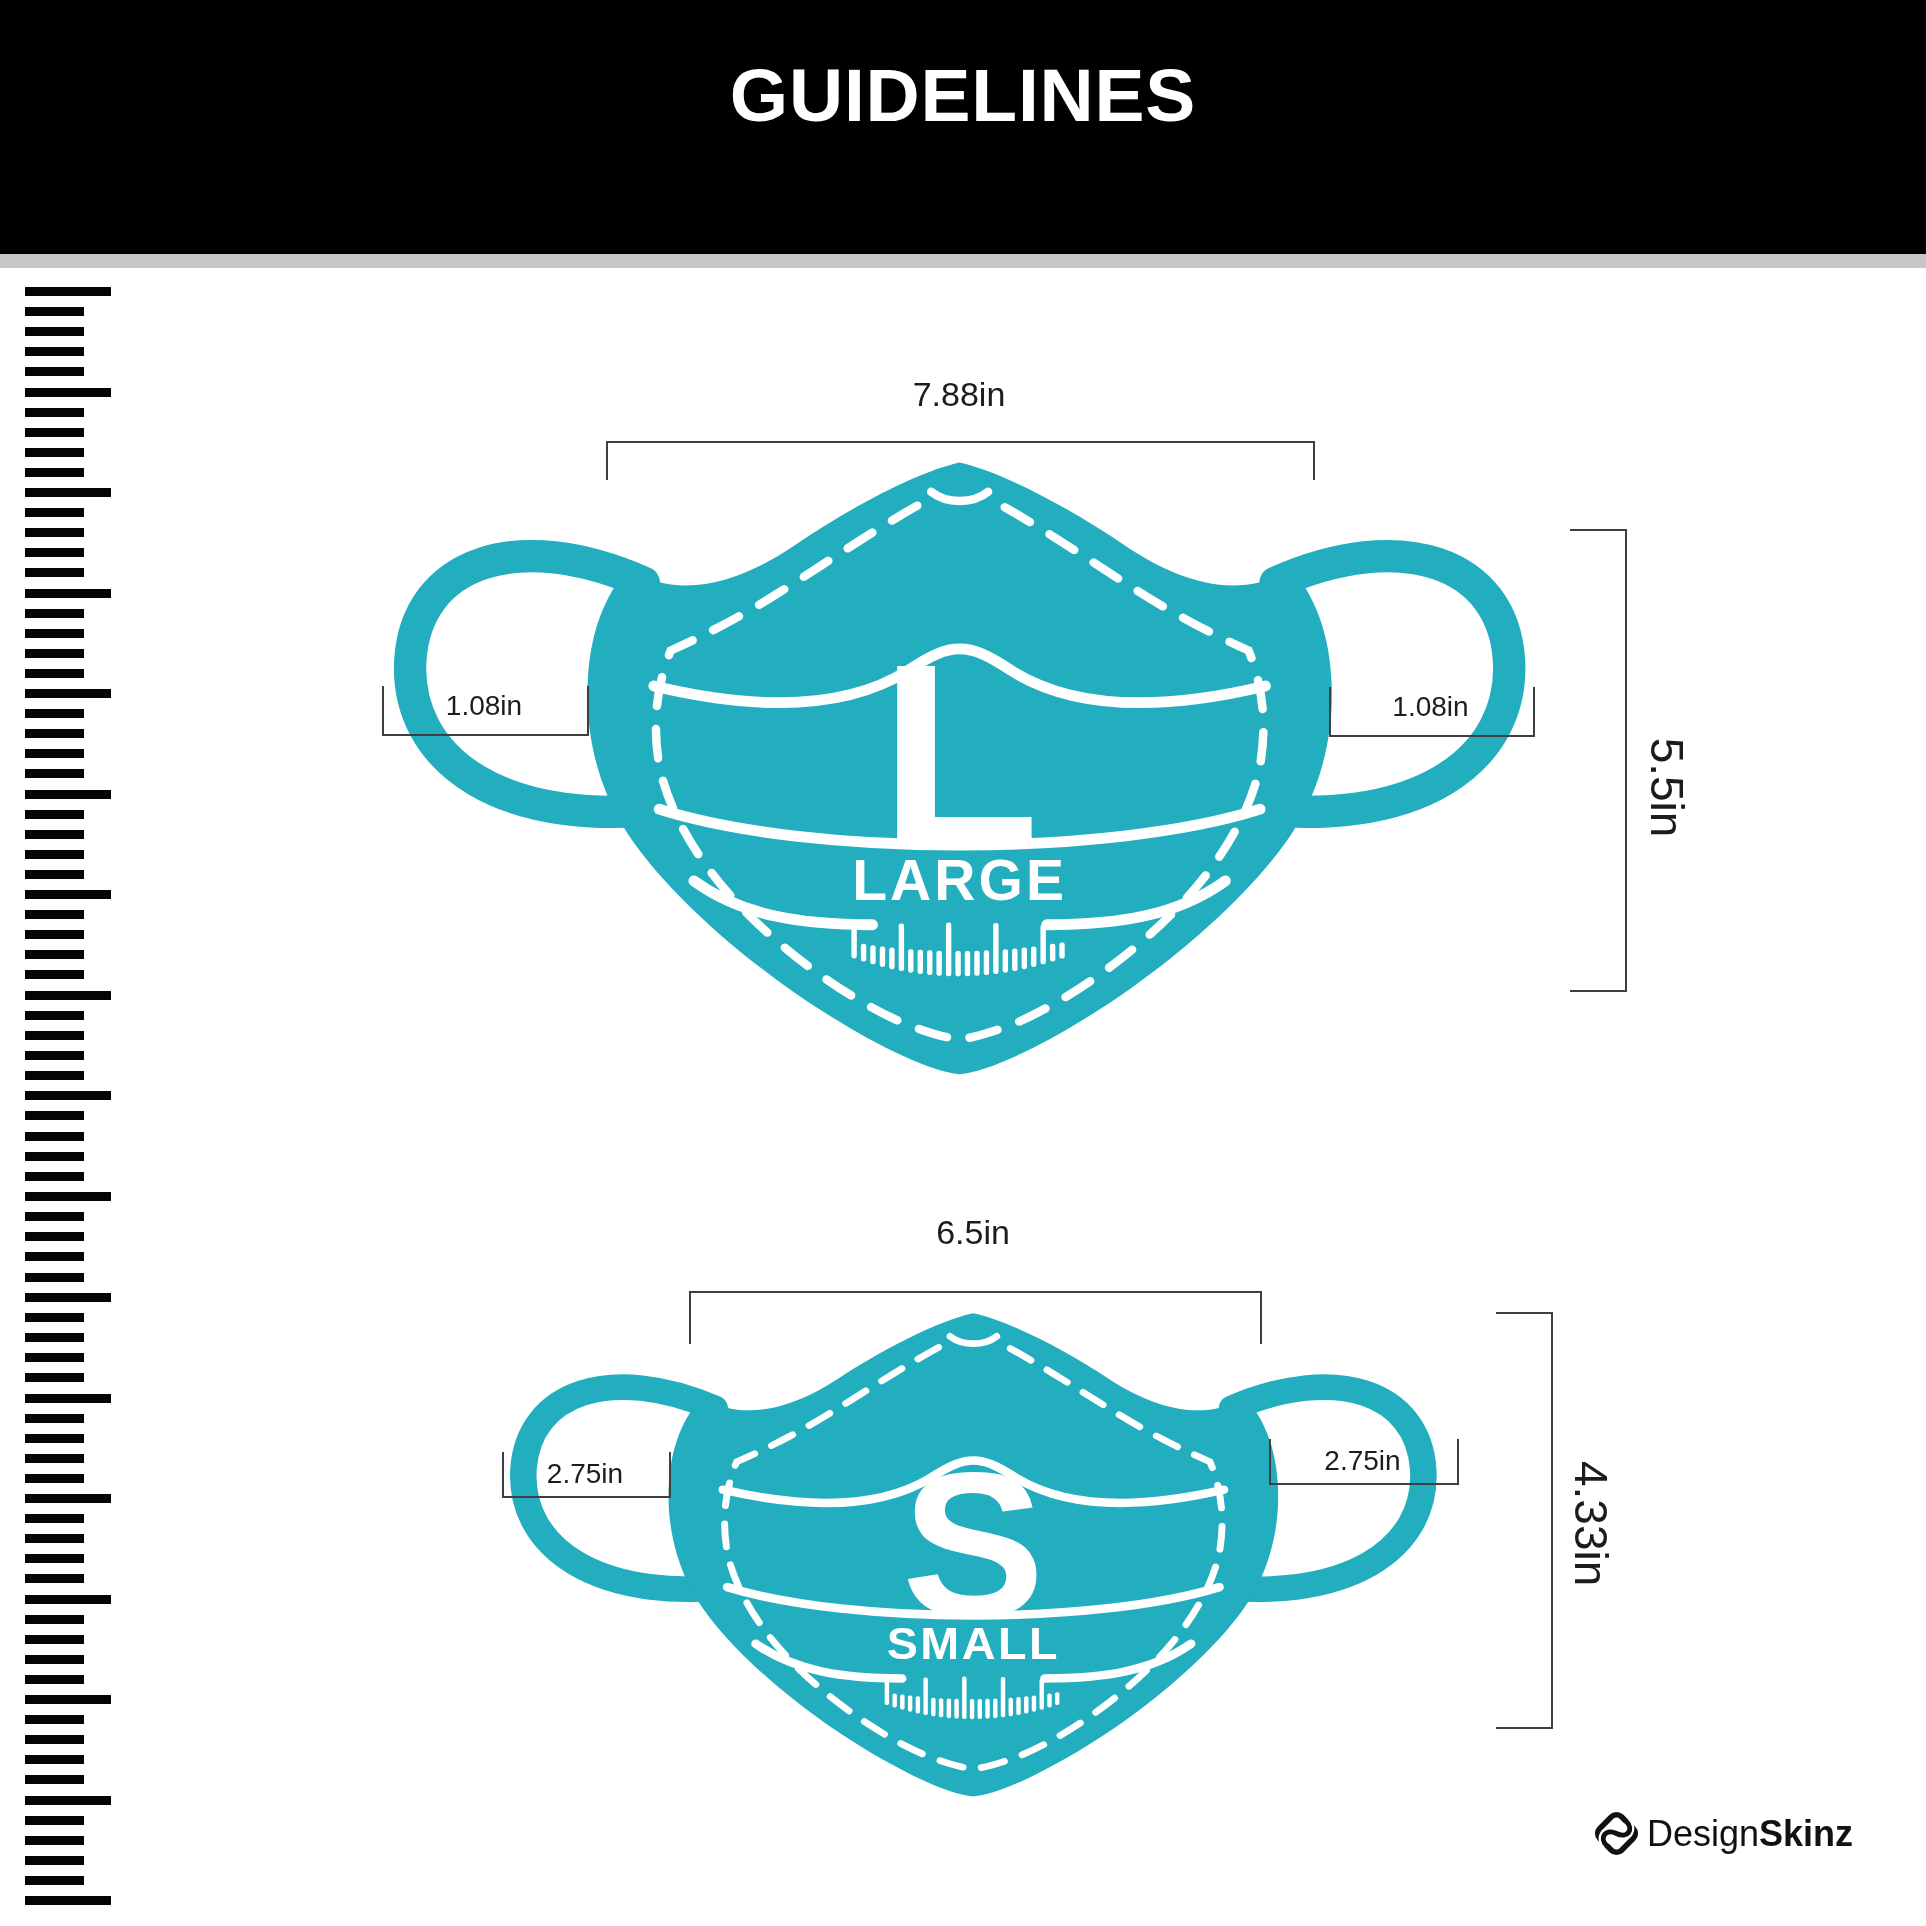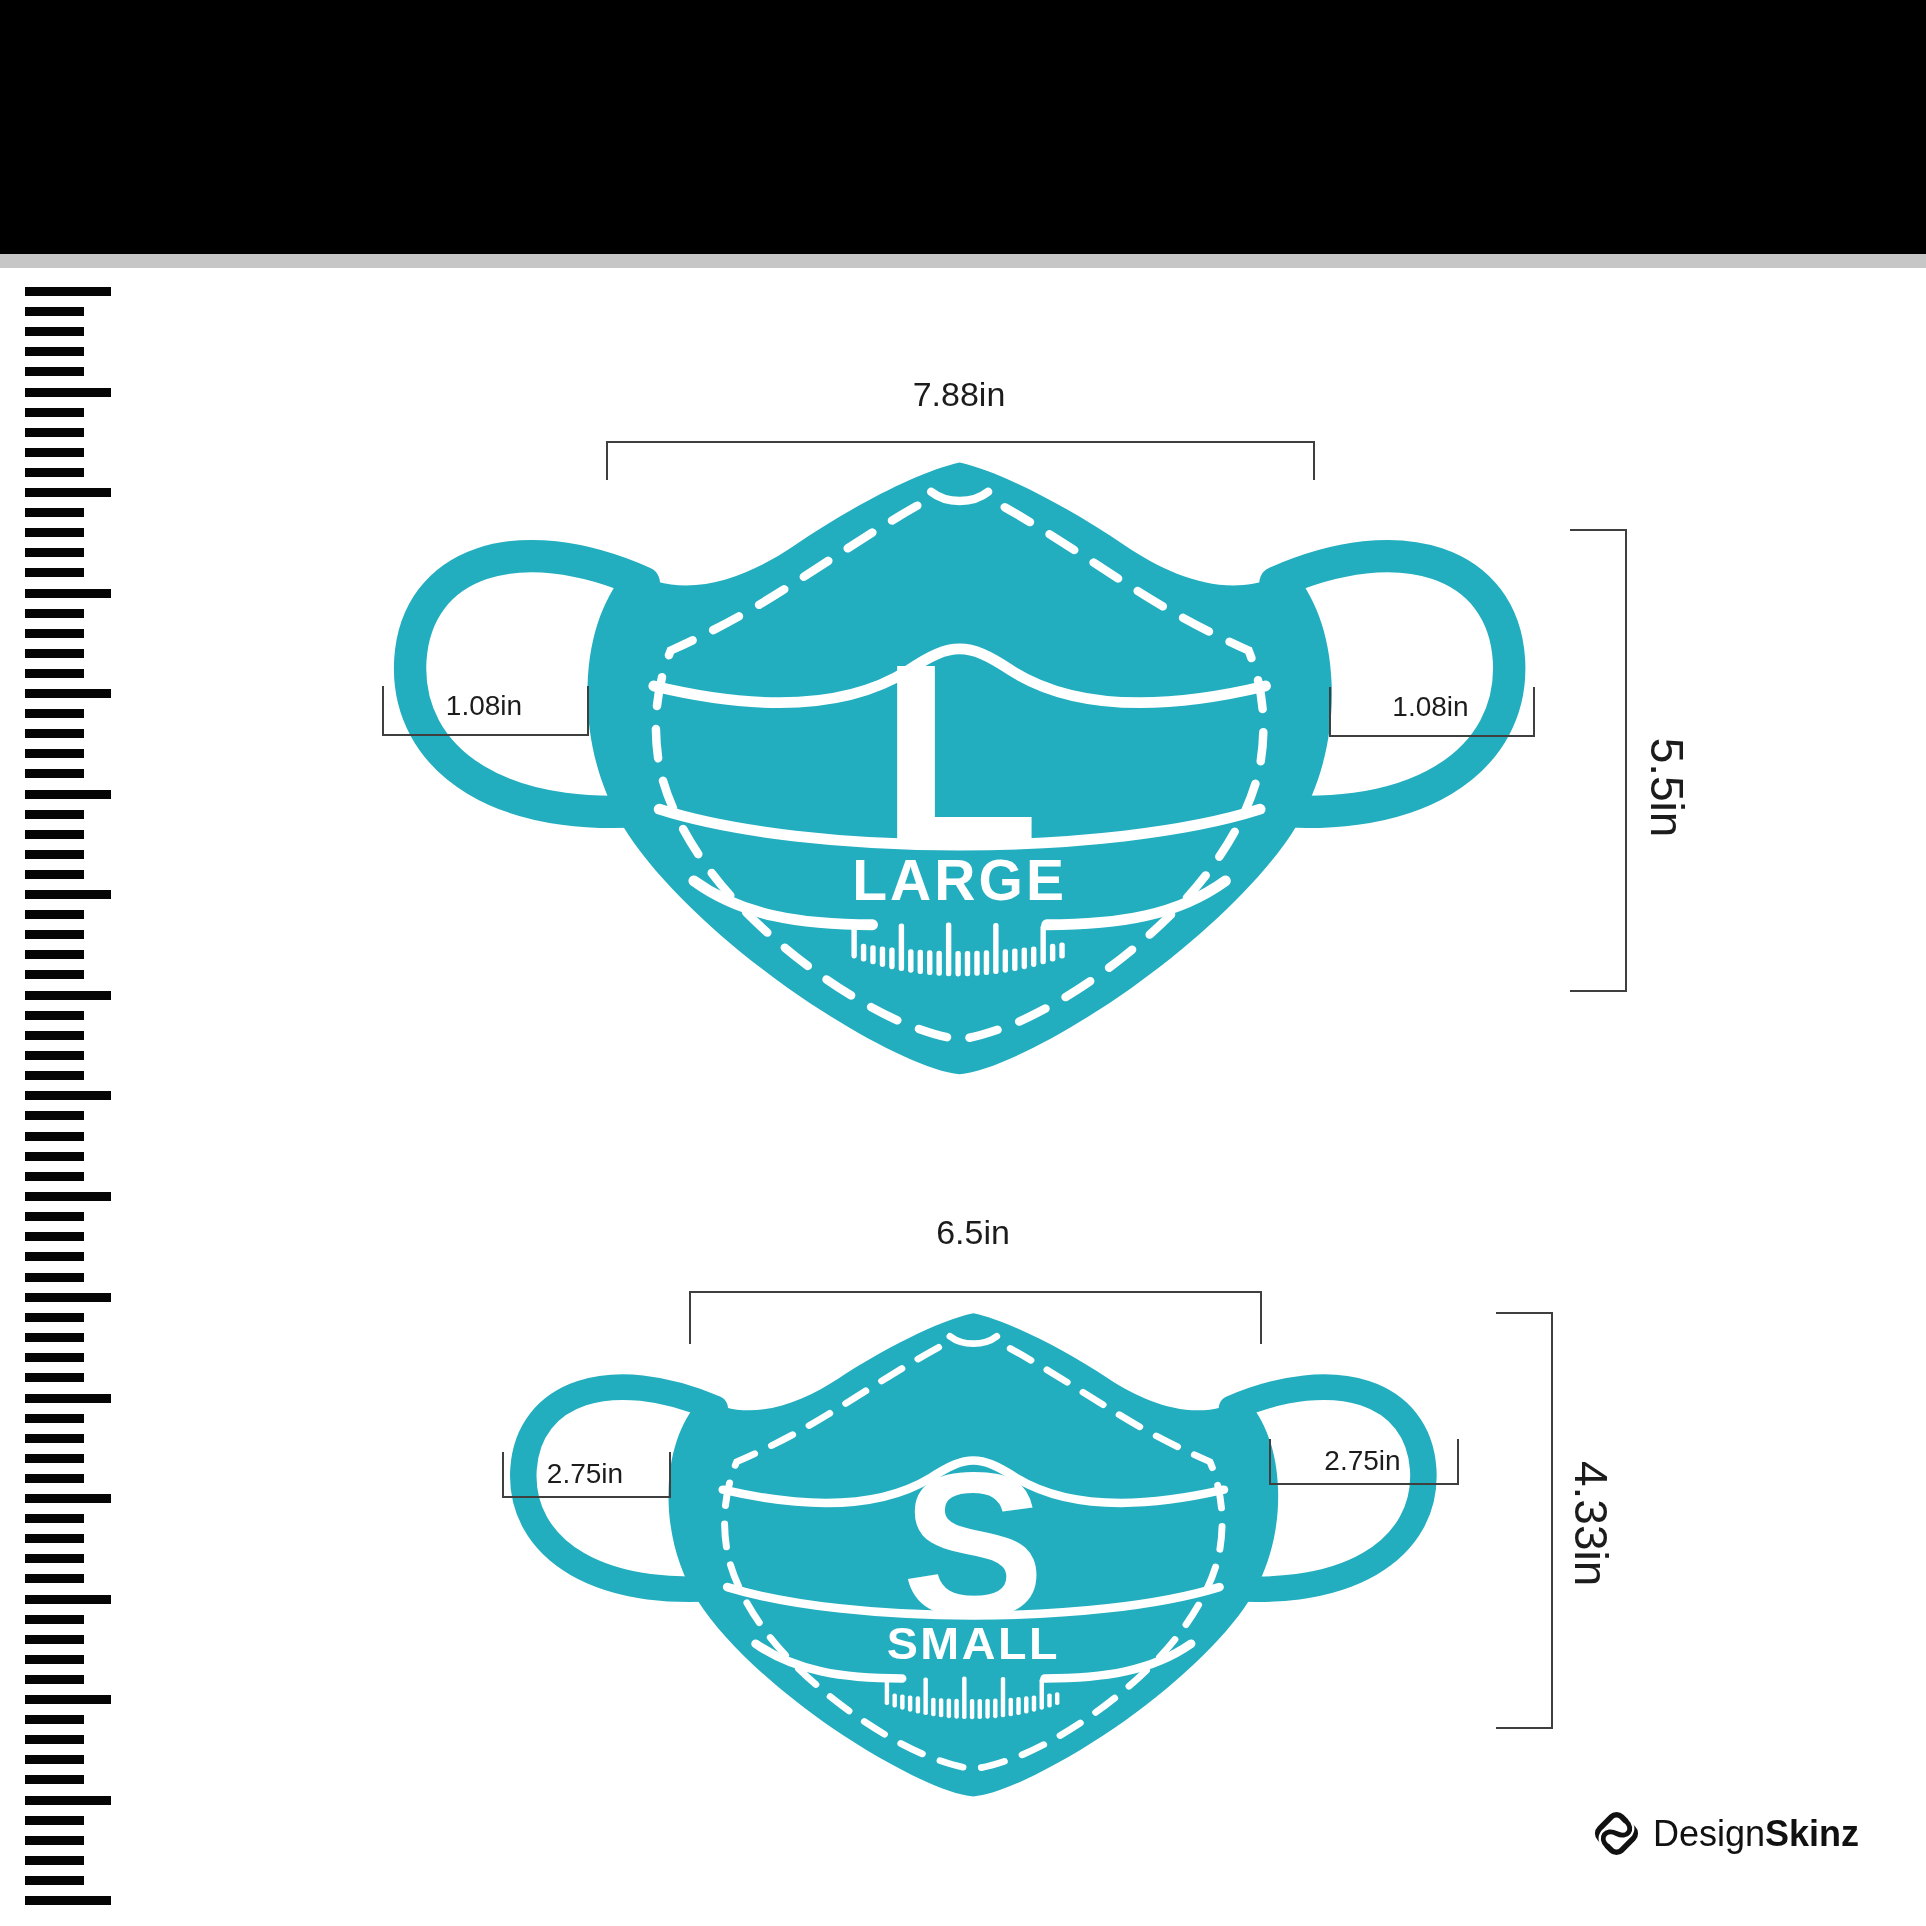--- a/index.html
+++ b/index.html
@@ -30,31 +30,32 @@
 
   
   svg text{font-family:"Liberation Sans","DejaVu Sans",sans-serif;}
   .teal-fill{fill:var(--teal);}
   .teal-stroke{stroke:var(--teal);}
   .stitch{stroke:#ffffff;stroke-width:11;fill:none;stroke-linecap:round;stroke-dasharray:38 30;}
   .pleat{stroke:#ffffff;stroke-width:14;fill:none;stroke-linecap:round;}
   .nose-dash{stroke:#ffffff;stroke-width:11;fill:none;stroke-linecap:round;}
 
   
-  .brand{left:1589px;top:1806px;display:flex;align-items:center;gap:9px;color:#111;}
+  .brand{left:1589px;top:1806px;display:flex;align-items:center;gap:3px;color:#111;}
   .brand-text{font-size:36px;white-space:nowrap;}
   .brand-text .bold{font-weight:800;}
 </style>
 </head>
 <body>
 
 <div class="page">
 
   <div class="abs banner">
     <div class="banner-inner">
+      <span class="title-2">GUIDELINES</span>
     </div>
   </div>
   <div class="abs divider"></div>
 
   <div class="abs page-ruler">
       <div class="tick" style="top: 0px;"></div>
       <div class="tick short" style="top: 20px;"></div>
       <div class="tick short" style="top: 40px;"></div>
       <div class="tick short" style="top: 60px;"></div>
       <div class="tick short" style="top: 80px;"></div>

